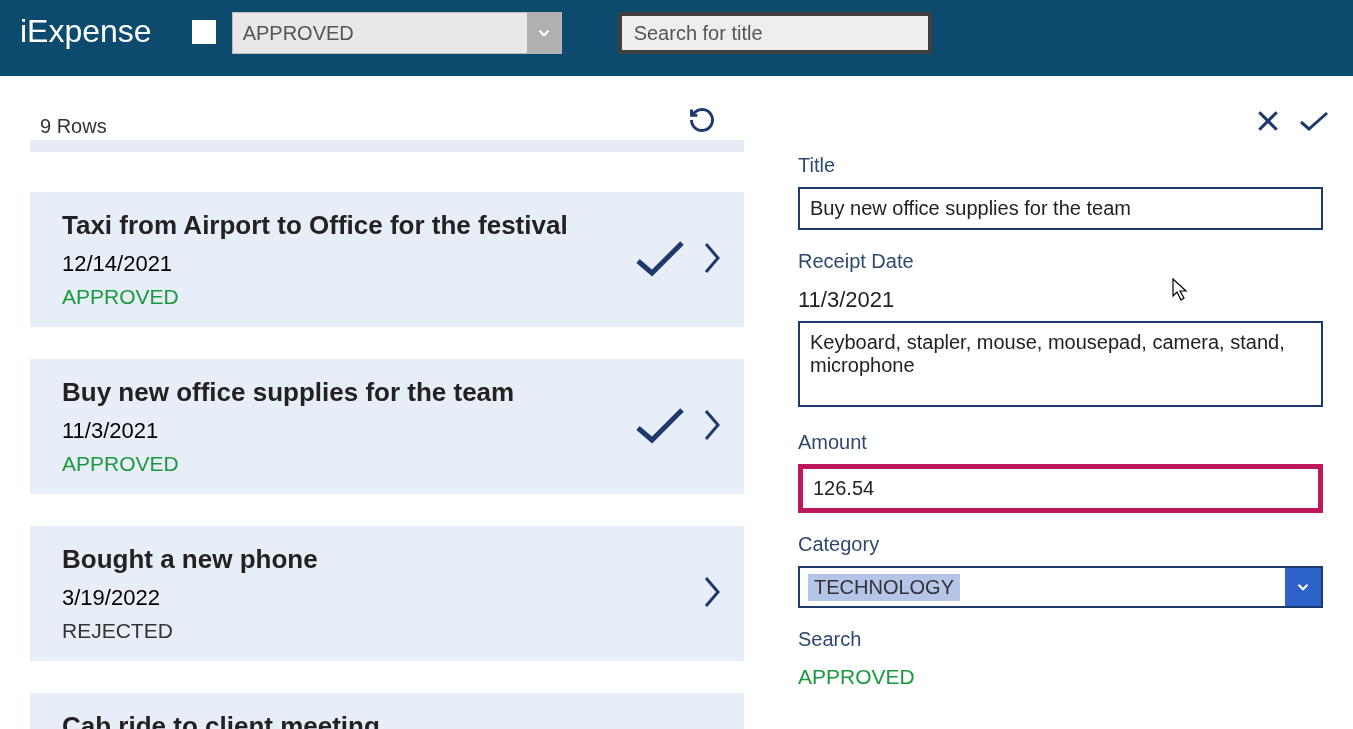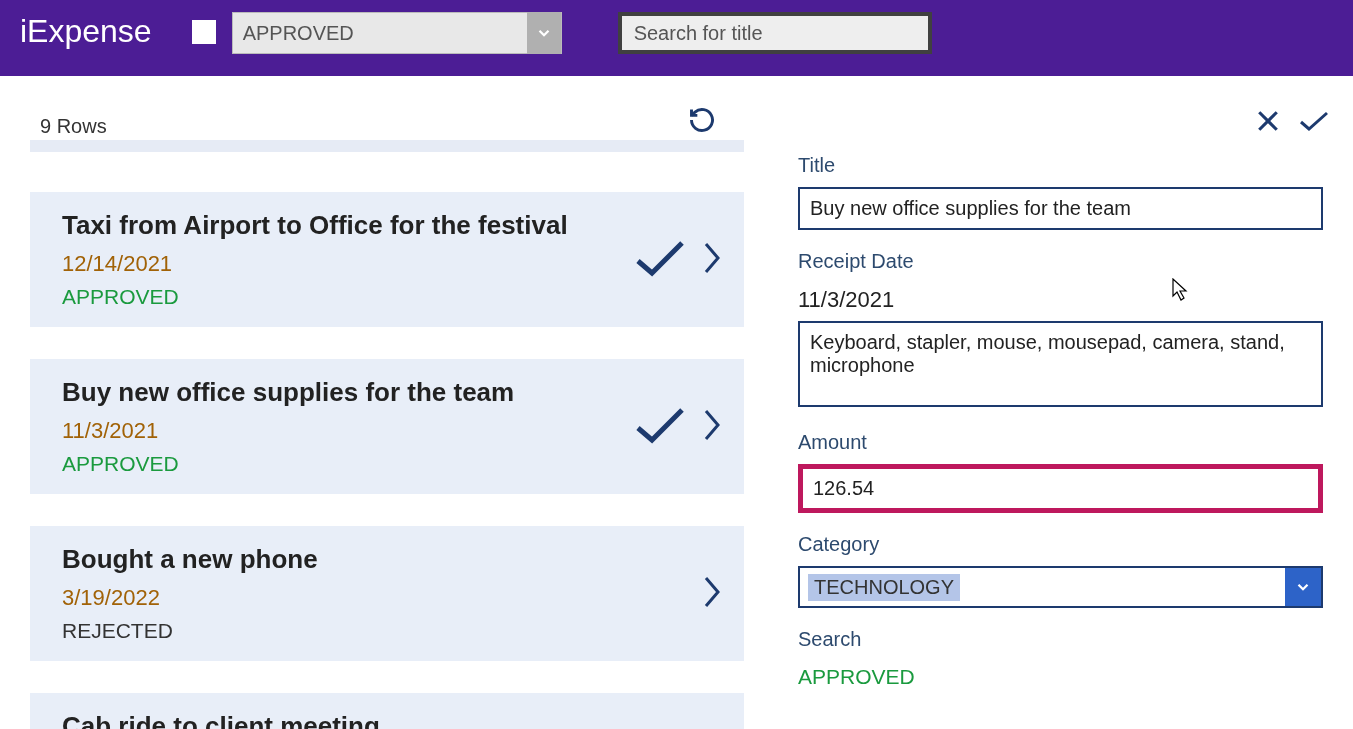--- a/index.html
+++ b/index.html
@@ -2,21 +2,21 @@
 <html><head>
 <meta charset="utf-8">
 <style>
   * { box-sizing: border-box; margin: 0; padding: 0; }
   html, body { width: 1353px; height: 729px; font-family: "Segoe UI", Arial, sans-serif; overflow: hidden; background: #fff; }
   
   
   .header {
     width: 100%;
     height: 76px;
-    background: #4c1d95;
+    background: #0c4a6e;
     display: flex;
     align-items: flex-start;
     padding: 10px 20px 0 20px;
     gap: 10px;
   }
   .app-title {
     color: #fff;
     font-size: 32px;
     font-weight: 400;
     margin-right: 30px;
@@ -124,21 +124,21 @@
   }
   .item-left { flex: 1; }
   .item-title {
     font-size: 26px;
     font-weight: 700;
     color: #222;
     margin-bottom: 10px;
   }
   .item-date {
     font-size: 22px;
-    color: #a16207;
+    color: #000000;
     margin-bottom: 8px;
   }
   .item-status-app { font-size: 21px; color: #1a9a3e; font-weight: 500; }
   .item-status-rej { font-size: 21px; color: #333; font-weight: 500; }
   .item-icons {
     display: flex;
     align-items: center;
     gap: 14px;
   }
   

